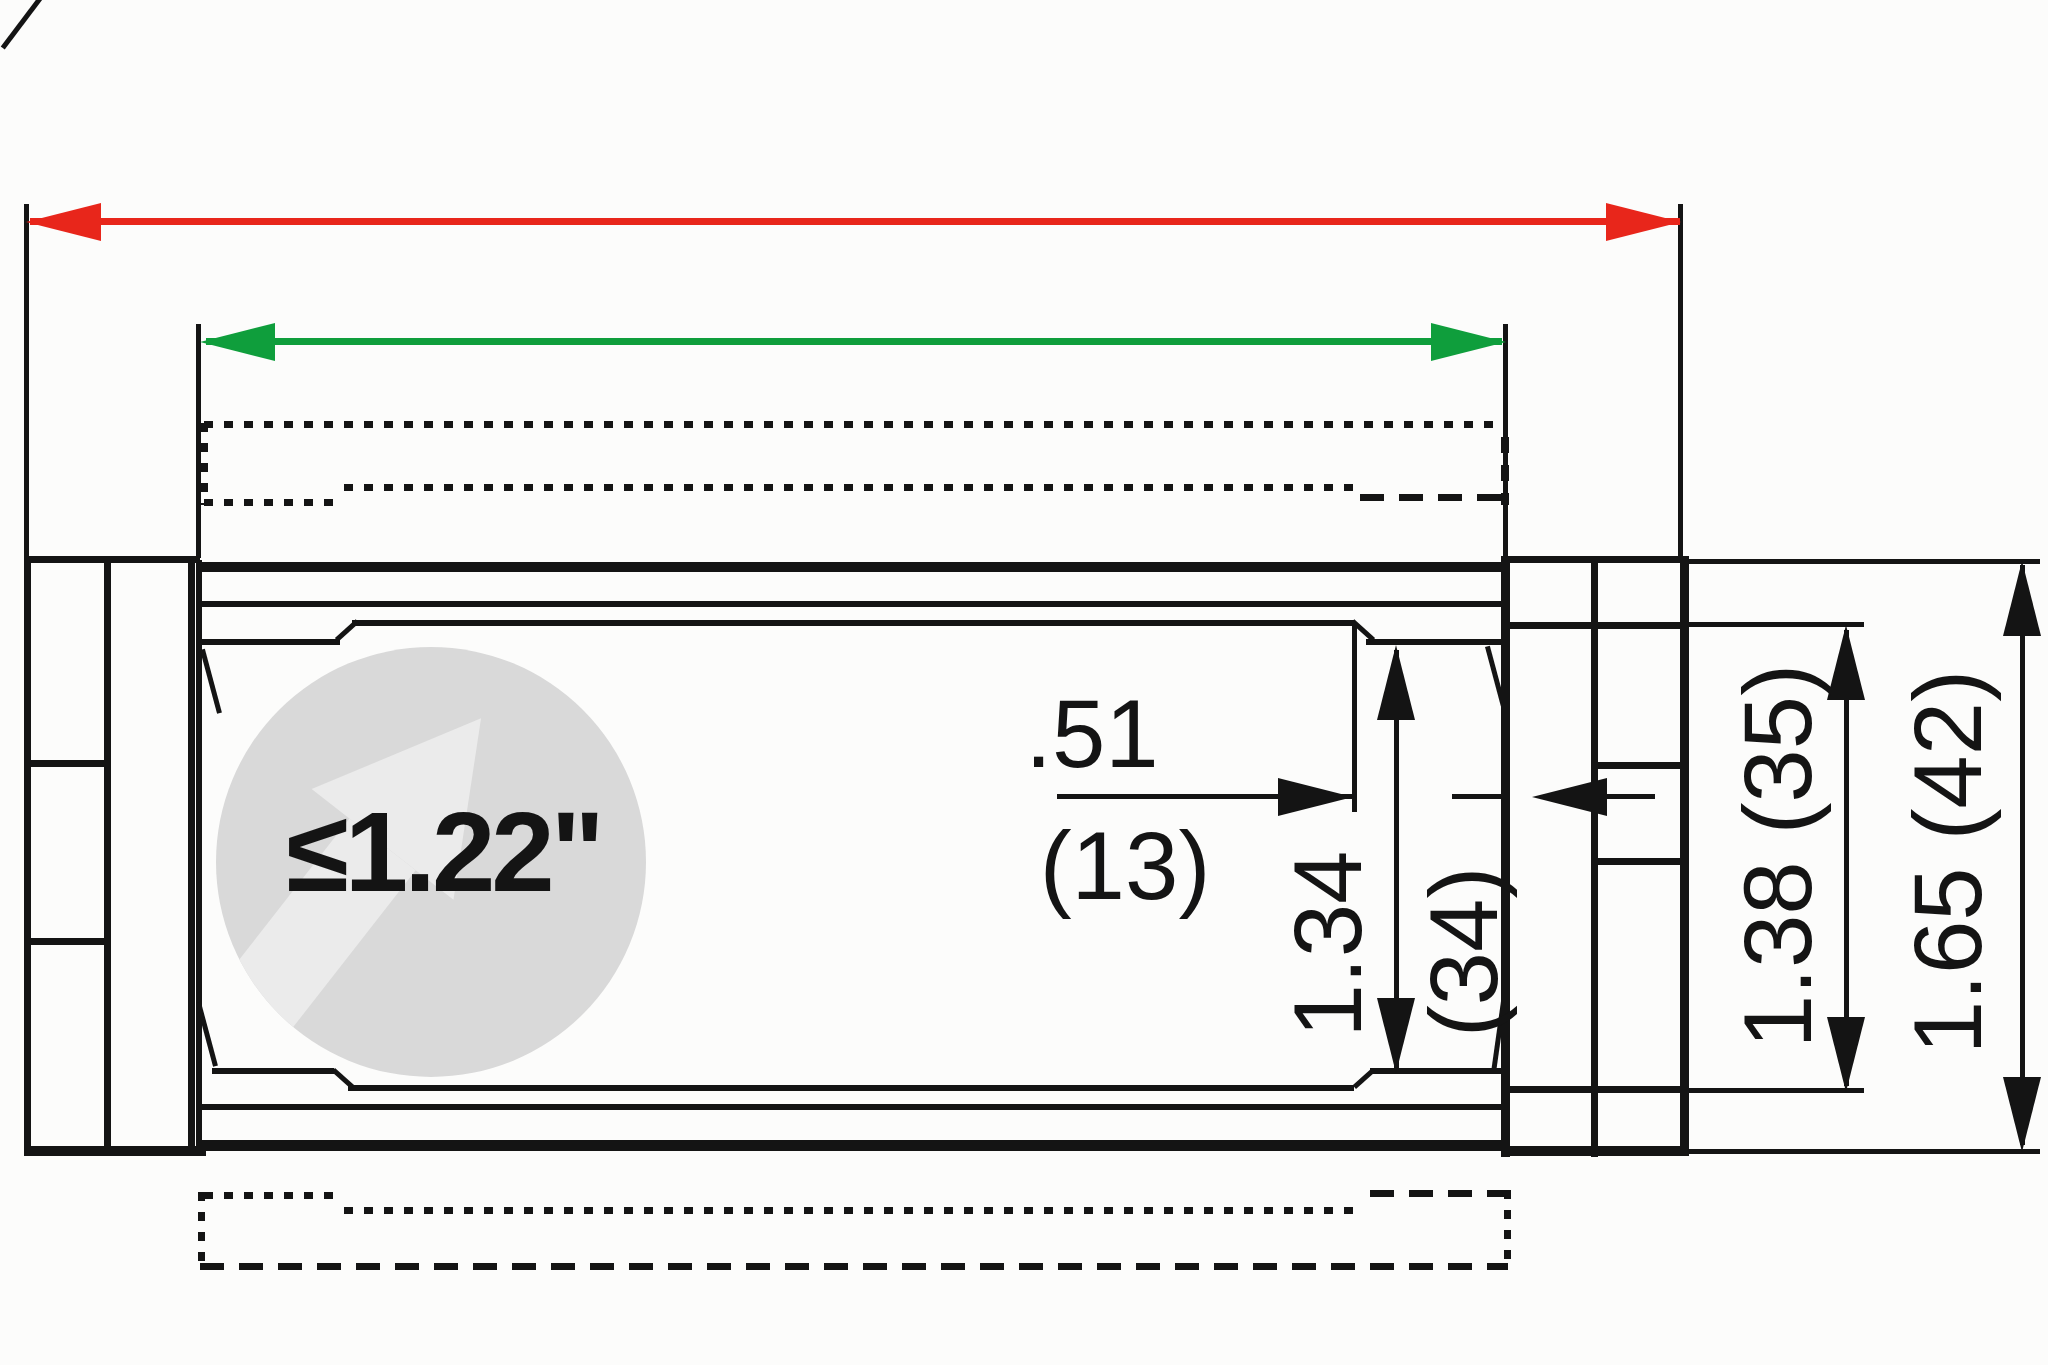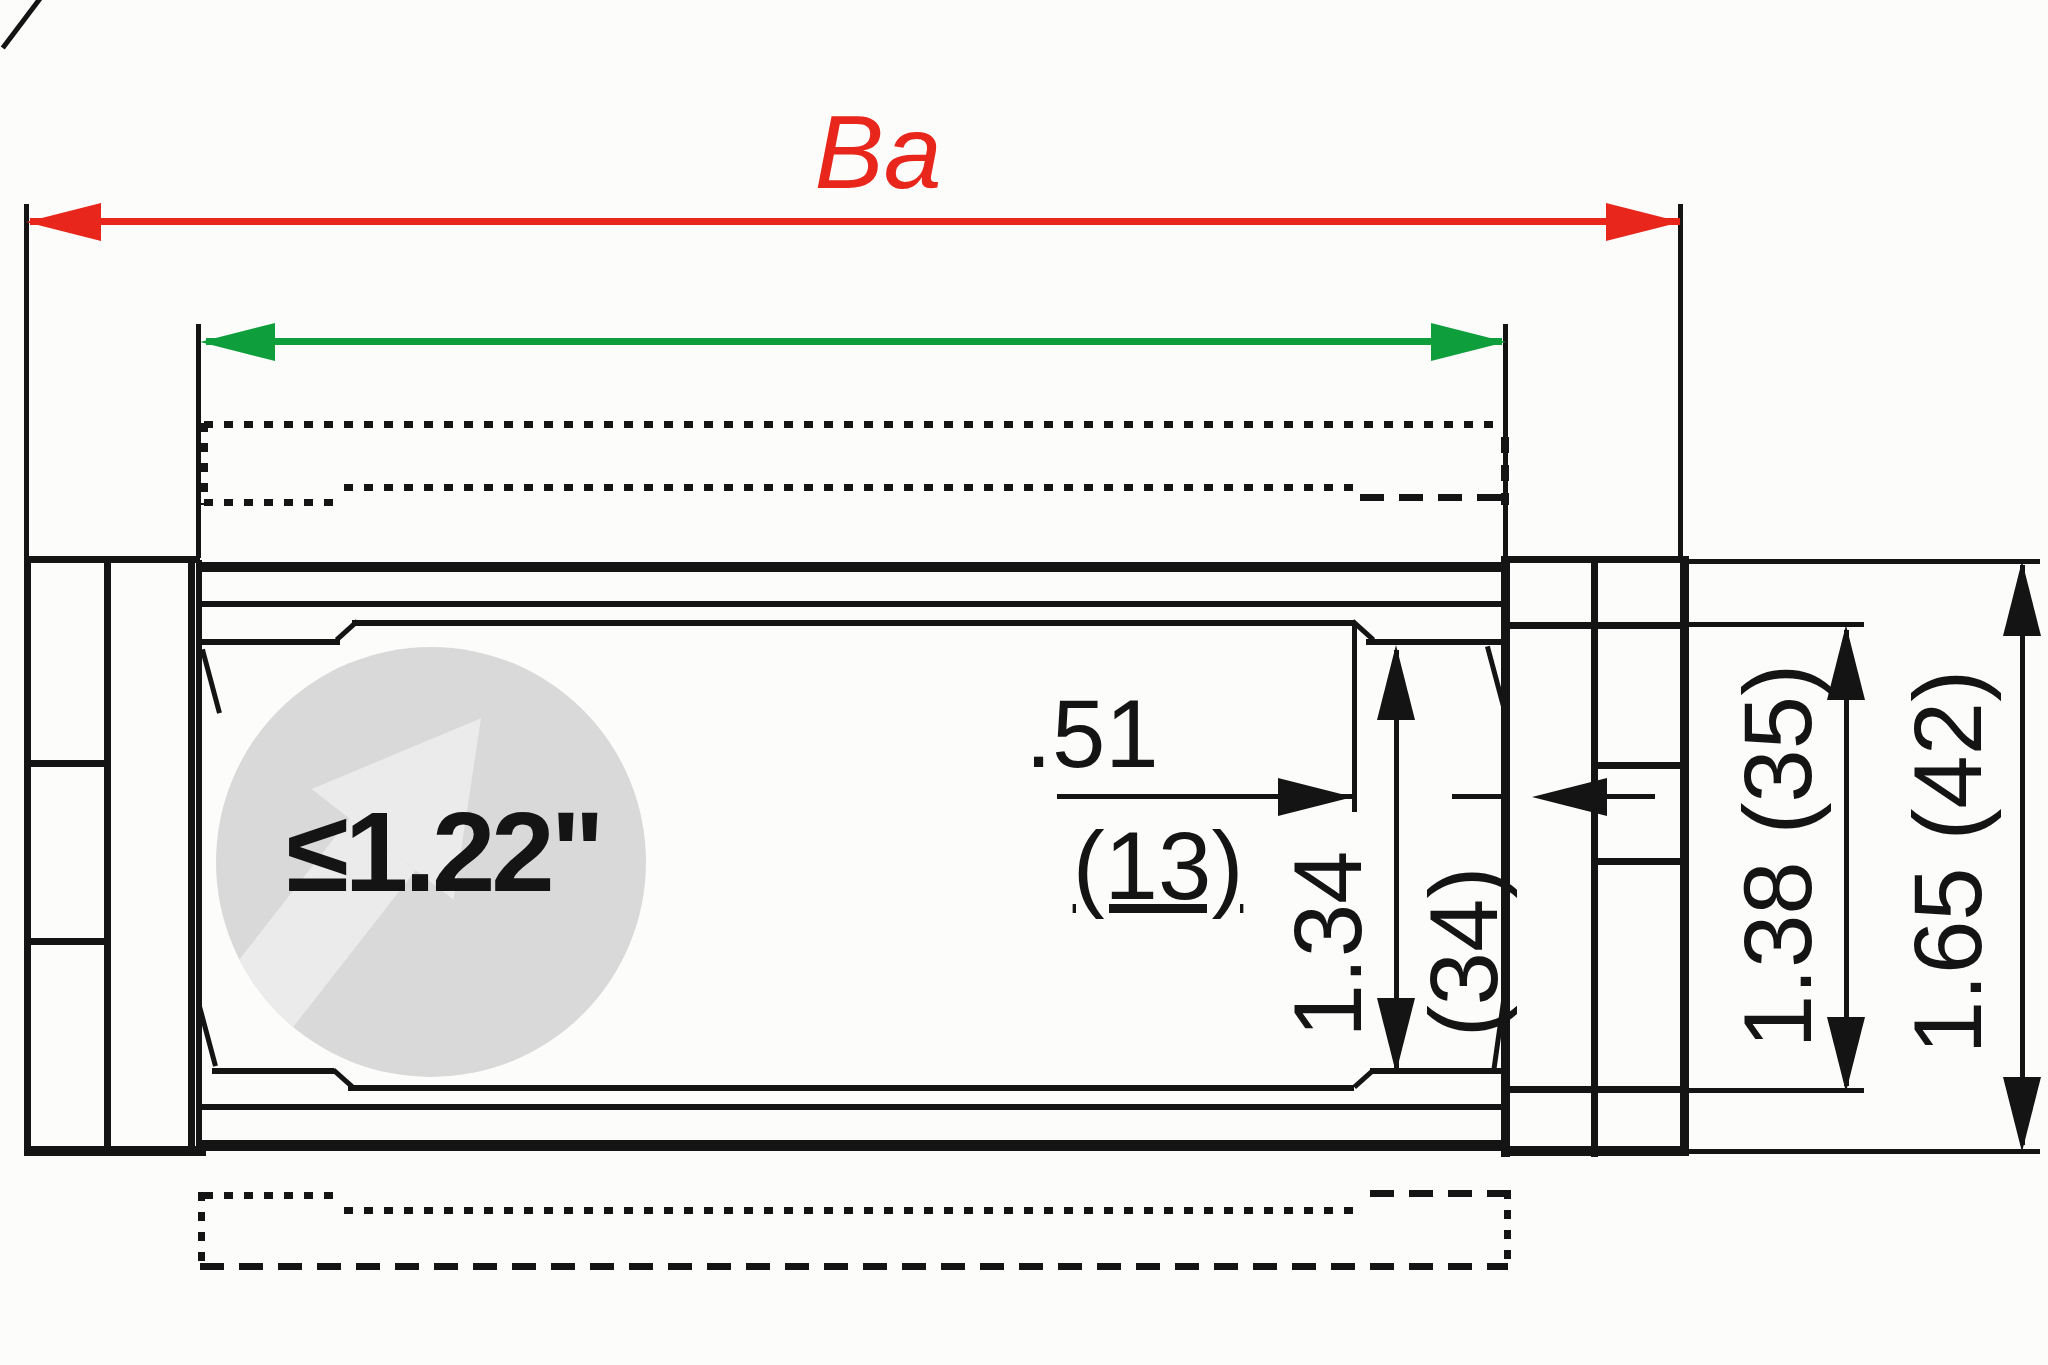--- a/index.html
+++ b/index.html
@@ -40,21 +40,20 @@
 
 <div id="canvas">
 
   <div class="ln" style="left:-10px;top:20px;width:64px;height:5px;transform:rotate(-53deg);"></div>
 
   <div class="ln" style="left:24px;top:204px;width:5px;height:352px;"></div>
   <div class="ln" style="left:1678px;top:204px;width:5px;height:352px;"></div>
   <div class="ln red" style="left:30px;top:218px;width:1650px;height:7px;"></div>
   <div class="ar ar-l redar" style="left:26px;top:203px;"></div>
   <div class="ar ar-r redar" style="left:1606px;top:203px;"></div>
-  <div class="big-label" style="left:768px;top:100px;width:220px;color:#e8261b;">Ba</div>
 
   <div class="ln" style="left:196px;top:324px;width:5px;height:234px;"></div>
   <div class="ln" style="left:1503px;top:324px;width:5px;height:236px;"></div>
   <div class="ln green" style="left:206px;top:338px;width:1296px;height:7px;"></div>
   <div class="ar ar-l greenar" style="left:200px;top:323px;"></div>
   <div class="ar ar-r greenar" style="left:1431px;top:323px;"></div>
 
   <div class="dt-h" style="left:204px;top:421px;width:1300px;"></div>
   <div class="dt-v" style="left:201px;top:423px;height:82px;"></div>
   <div class="dt-h" style="left:204px;top:499px;width:140px;"></div>
@@ -115,21 +114,21 @@
   </div>
   <div id="cable-dia-text">≤1.22"</div>
 
   <div class="ln" style="left:1352px;top:622px;width:5px;height:190px;"></div>
   <div class="ln" style="left:1057px;top:794px;width:296px;height:5px;"></div>
   <div class="ar ar-r" style="left:1278px;top:778px;"></div>
   <div class="ln" style="left:1452px;top:794px;width:50px;height:5px;"></div>
   <div class="ar ar-l" style="left:1532px;top:778px;"></div>
   <div class="ln" style="left:1607px;top:794px;width:48px;height:5px;"></div>
   <div class="dim-label" style="left:992px;top:684px;width:200px;">.51</div>
-  <div class="dim-label" style="left:1033px;top:816px;width:250px;text-decoration:underline;">(13)</div>
+  <div class="dim-label" style="left:1000px;top:816px;width:250px;">(13)</div>
 
   <div class="ln" style="left:1394px;top:650px;width:5px;height:418px;"></div>
   <div class="ar ar-u" style="left:1377px;top:645px;"></div>
   <div class="ar ar-d" style="left:1377px;top:998px;"></div>
   <div class="dim-label vtext" style="left:1118px;top:894px;width:420px;">1.34</div>
   <div class="dim-label vtext" style="left:1254px;top:902px;width:420px;">(34)</div>
 
   <div class="ln" style="left:1689px;top:622px;width:175px;height:5px;"></div>
   <div class="ln" style="left:1689px;top:1088px;width:175px;height:5px;"></div>
   <div class="ln" style="left:1844px;top:630px;width:5px;height:456px;"></div>

